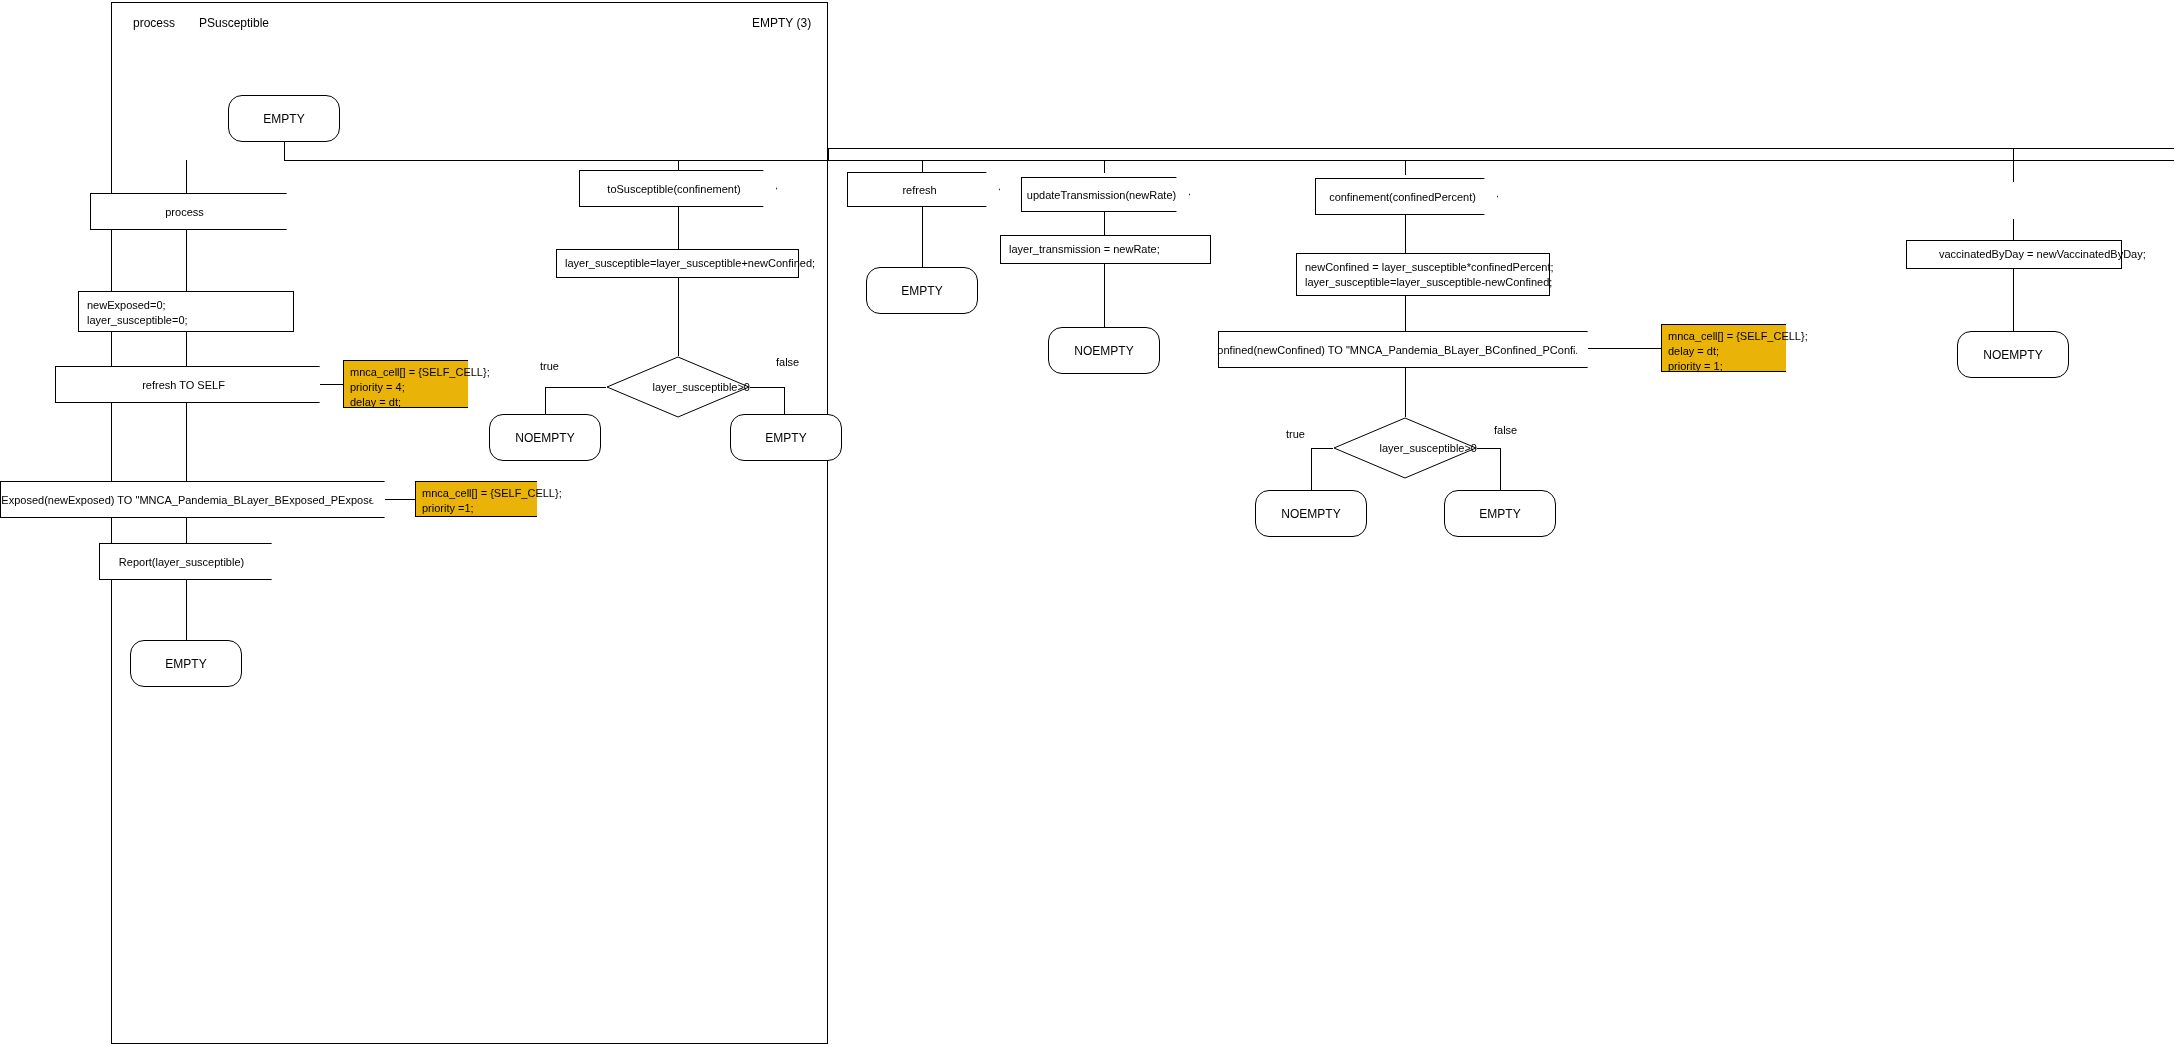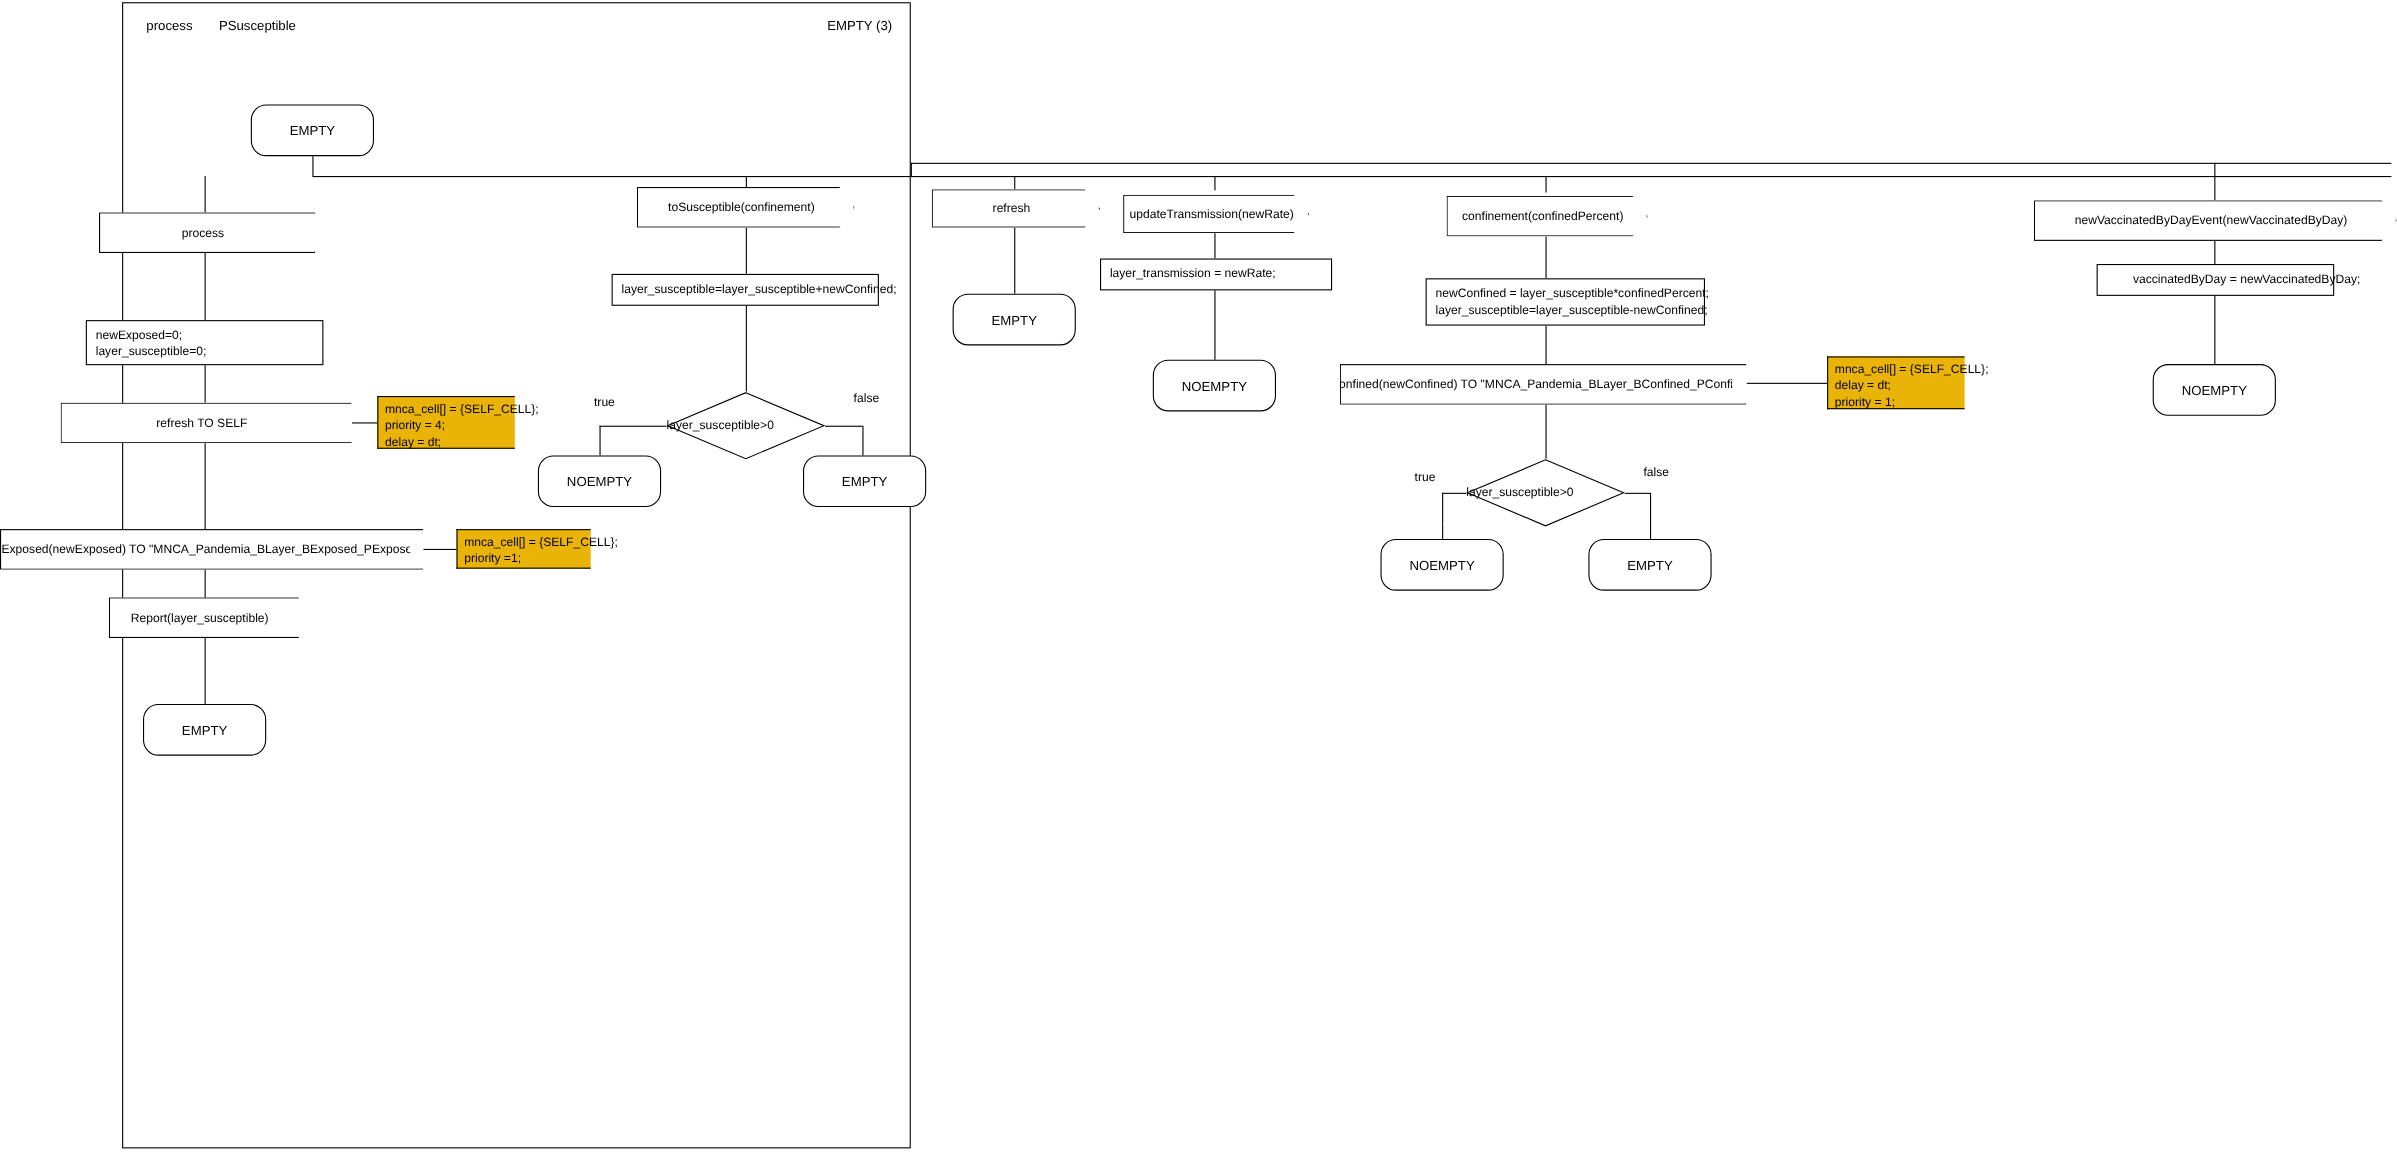--- a/index.html
+++ b/index.html
@@ -103,21 +103,21 @@
     position: absolute;
     left: 0; top: 0;
     width: 100%; height: 100%;
   }
   .diamond svg { display: block; }
   .diamond-label {
     position: absolute;
     left: 0; top: 50%;
     width: 100%;
     transform: translateY(-50%);
-    text-align: left;
+    text-align: right;
     font-size: 11px;
     white-space: nowrap;
   }
 
   .small-label {
     font-size: 11px;
     white-space: nowrap;
   }
 </style>
 </head>
@@ -227,19 +227,18 @@
   <div class="abs small-label" style="left:1286px; top:428px;">true</div>
   <div class="abs state" style="left:1255px; top:490px; width:112px; height:47px;">NOEMPTY</div>
   <div class="abs line vline" style="left:1311px; top:476px; height:14px;"></div>
 
   <div class="abs line hline" style="left:1477px; top:448px; width:23px;"></div>
   <div class="abs line vline" style="left:1500px; top:448px; height:42px;"></div>
   <div class="abs small-label" style="left:1494px; top:424px;">false</div>
   <div class="abs state" style="left:1444px; top:490px; width:112px; height:47px;">EMPTY</div>
 
   <div class="abs line vline" style="left:2013px; top:148px; height:34px;"></div>
-  <div class="abs pent input" style="left:1849px; top:182px; width:330px; height:37px;">newVaccinatedByDayEvent(newVaccinatedByDay)</div>
   <div class="abs line vline" style="left:2013px; top:219px; height:21px;"></div>
   <div class="abs action" style="left:1906px; top:240px; width:216px; height:29px;padding-left:32px;">vaccinatedByDay = newVaccinatedByDay;</div>
   <div class="abs line vline" style="left:2013px; top:269px; height:77px;"></div>
   <div class="abs state" style="left:1957px; top:331px; width:112px; height:47px;">NOEMPTY</div>
 
 </div>
 
 </body></html>

